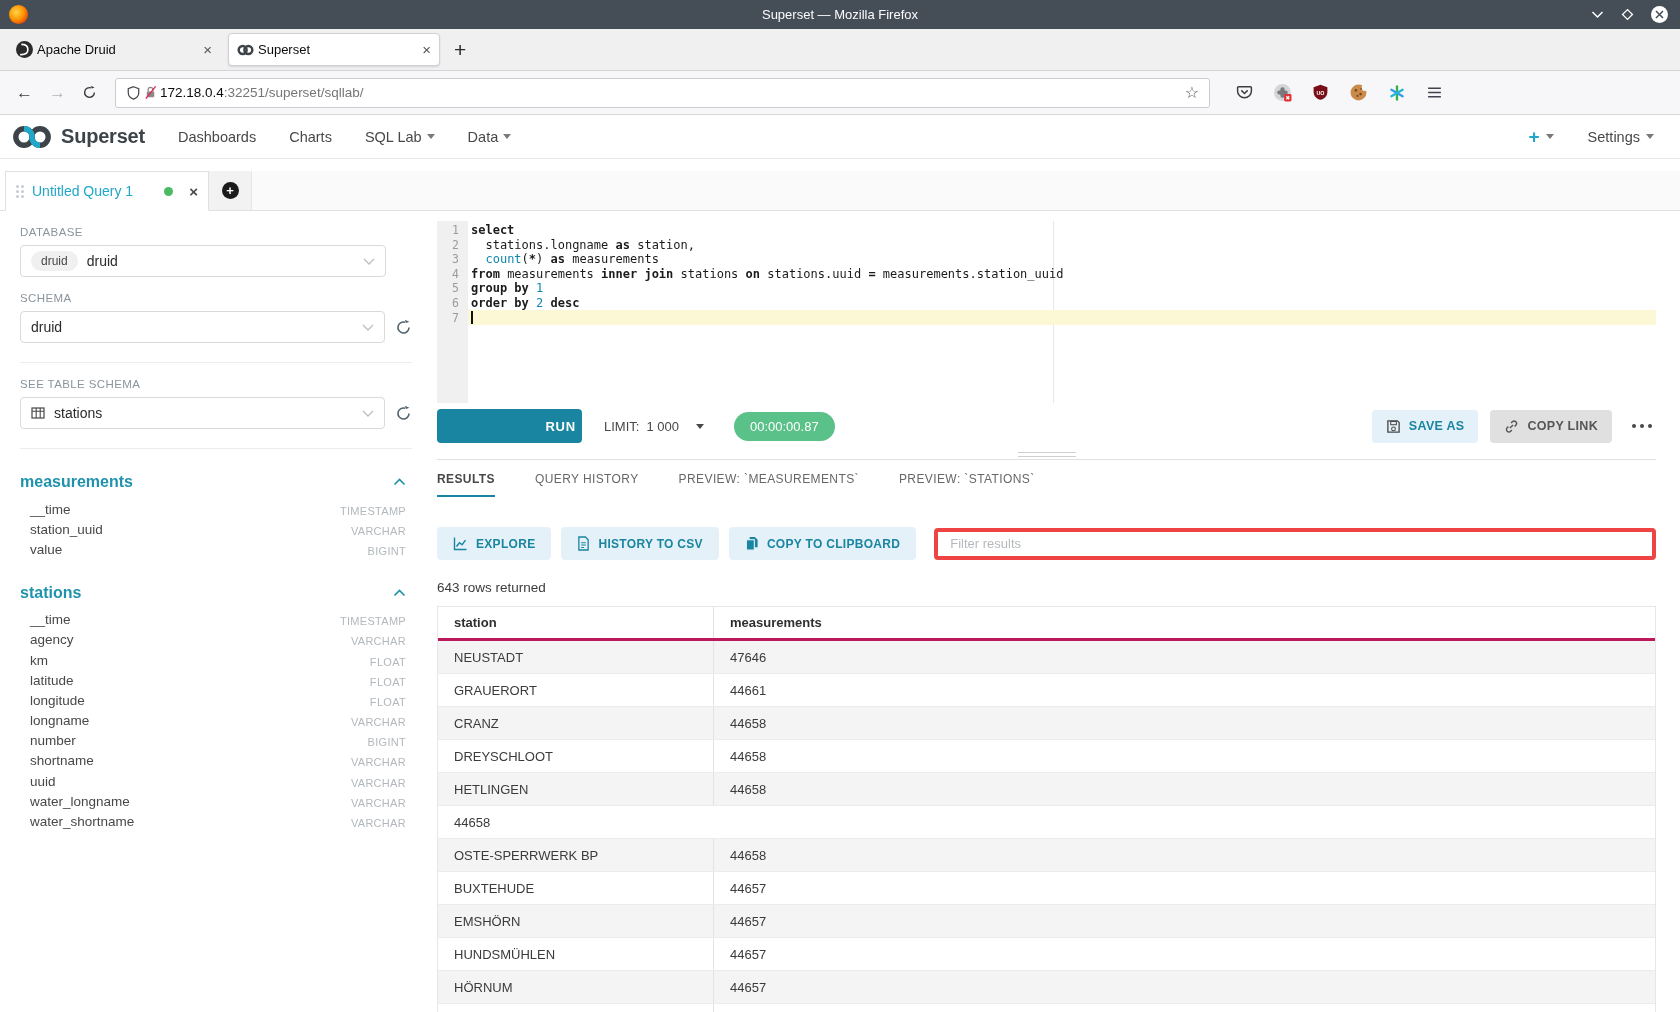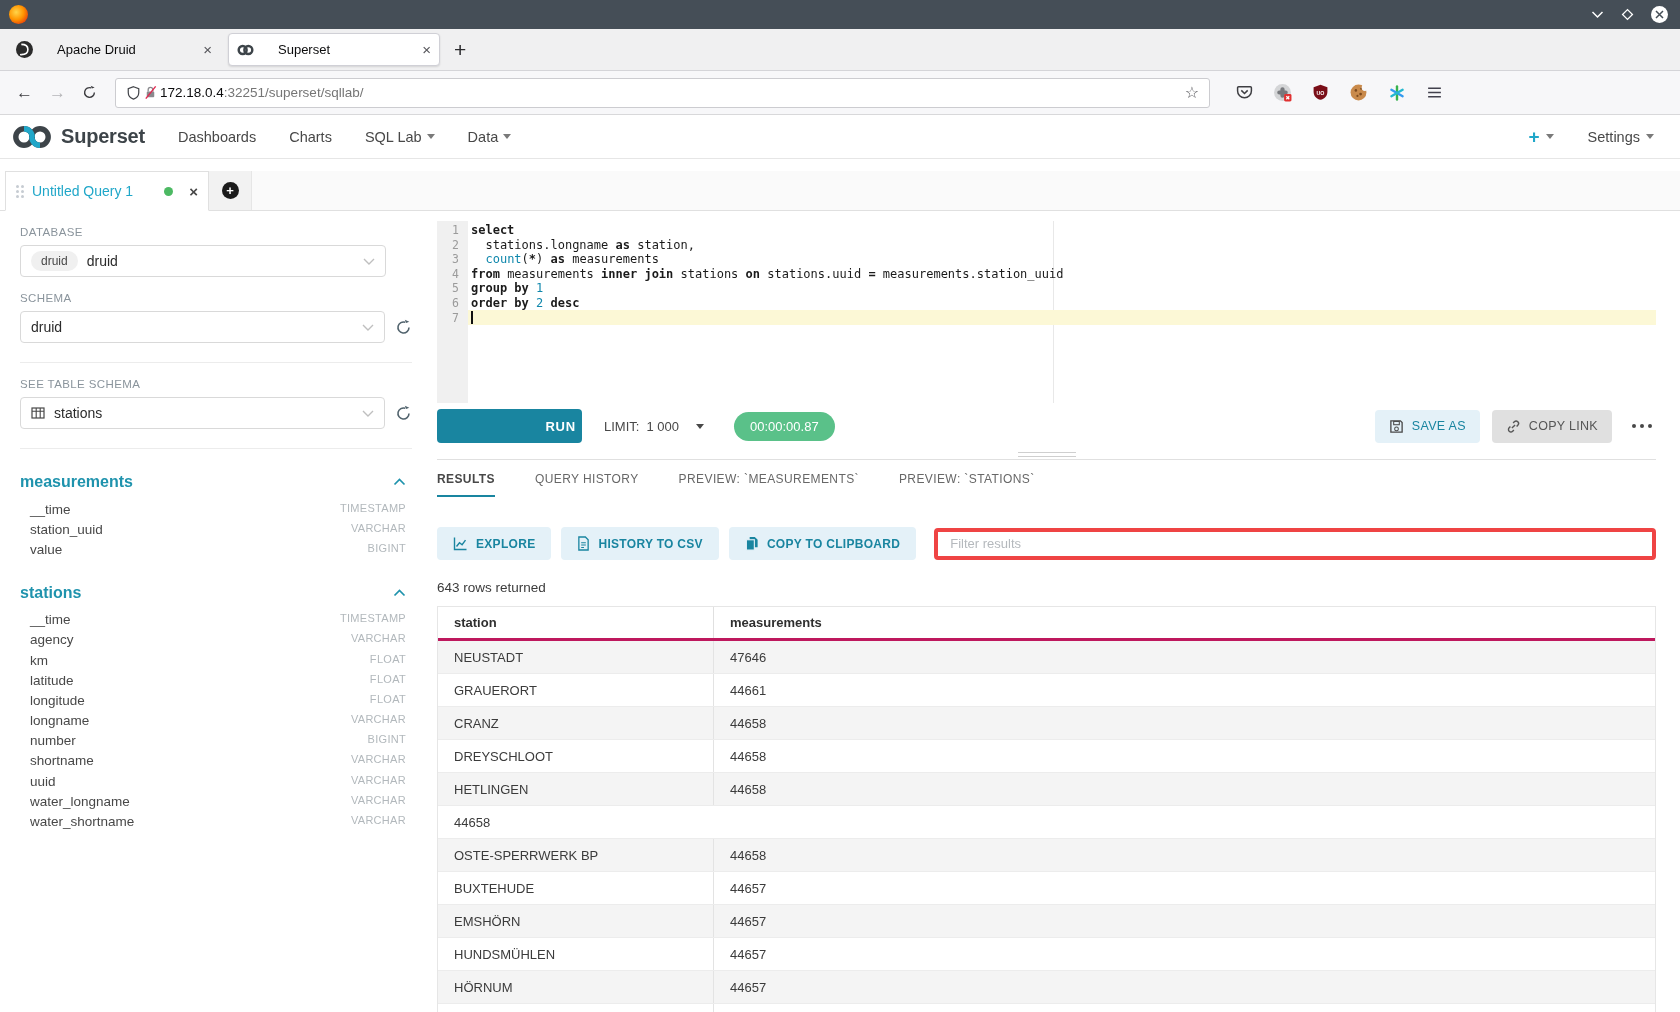--- a/index.html
+++ b/index.html
@@ -9,21 +9,21 @@
   
   .titlebar{height:29px;background:#454e57;display:flex;align-items:center;position:relative;}
   .ff-icon{width:19px;height:19px;border-radius:50%;margin-left:9px;
            background:radial-gradient(circle at 38% 38%, #ffd54a 0%, #ff9500 45%, #e3340c 85%);}
   .win-title{position:absolute;left:0;right:0;text-align:center;color:#fbfbfe;font-size:13px;}
   .win-controls{margin-left:auto;display:flex;align-items:center;gap:17px;margin-right:12px;z-index:2;}
   .close-circle{width:17px;height:17px;border-radius:50%;background:#fff;display:flex;align-items:center;justify-content:center;}
 
   
   .tabbar{height:41px;background:#f0f0f1;display:flex;align-items:center;padding-left:8px;border-bottom:1px solid #d4d4d8;}
-  .btab{width:212px;height:33px;display:flex;align-items:center;padding:0 8px;box-sizing:border-box;gap:24px;font-size:13px;color:#0c0c0d;}
+  .btab{width:212px;height:33px;display:flex;align-items:center;padding:0 8px;box-sizing:border-box;gap:4px;font-size:13px;color:#0c0c0d;}
   .btab.active{background:#fff;border:1px solid #d0d0d6;border-radius:4px;box-shadow:0 1px 2px rgba(0,0,0,.12);}
   .btab-label{flex:1;white-space:nowrap;overflow:hidden;}
   .btab-close{color:#55555a;font-size:15px;line-height:1;}
   .newtab{font-size:21px;color:#2b2b2e;margin-left:14px;font-weight:400;}
 
   
   .urlrow{height:44px;background:#f7f7f9;border-bottom:1px solid #d8d8da;display:flex;align-items:center;box-sizing:border-box;}
   .navbtn{font-size:17px;color:#3c3c40;margin-left:16px;}
   .navbtn.fwd{color:#b5b5b8;}
   .navbtn.reload{display:flex;align-items:center;}
@@ -67,21 +67,21 @@
   .select{width:366px;height:32px;border:1px solid #d9d9d9;border-radius:4px;background:#fff;
           display:flex;align-items:center;padding:0 10px;box-sizing:border-box;gap:9px;}
   .sel-chev{margin-left:auto;}
   .tag{background:#f0f0f0;border-radius:10px;padding:3px 10px;font-size:12px;color:#484848;}
   .sel-value{font-size:14px;color:#2b2b2b;}
   .select-row{display:flex;align-items:center;gap:10px;}
   .divider{border-top:1px solid #ececec;margin-top:19px;}
   .tsec{margin-top:0;}
   .tsec-head{display:flex;align-items:center;justify-content:space-between;margin:24px 0 8px;width:386px;}
   .tsec-name{font-size:16px;font-weight:bold;color:#1f93ad;}
-  .tcol{display:flex;justify-content:space-between;align-items:flex-start;padding:2.6px 0;width:386px;}
+  .tcol{display:flex;justify-content:space-between;align-items:flex-end;padding:2.6px 0;width:386px;}
   .tcol-name{font-size:13.5px;color:#484848;padding-left:10px;}
   .tcol-type{font-size:11px;color:#b2b8bc;letter-spacing:.3px;}
 
   
   .editor-pane{flex:1;margin-left:25px;margin-right:24px;min-width:0;}
   .ace{margin-top:10px;height:182px;display:flex;font-family:"DejaVu Sans Mono",monospace;}
   .gutter{width:31px;background:#f0f0f0;color:#9b9b9b;font-size:11.5px;text-align:right;
           padding:2px 9px 0 0;box-sizing:border-box;flex-shrink:0;}
   .gln{height:14.6px;line-height:14.6px;}
   .code{flex:1;position:relative;padding-top:2px;padding-left:3px;font-size:12px;line-height:14.6px;color:#1b1b1b;}
@@ -94,21 +94,21 @@
 
   
   .run-row{display:flex;align-items:center;height:34px;margin-top:6px;}
   .run-btn{width:145px;height:34px;background:#1985a0;color:#fff;border:none;border-radius:4px;
            font-family:inherit;font-size:13px;font-weight:bold;letter-spacing:.8px;text-align:right;}
   .limit{display:flex;align-items:center;margin-left:22px;font-size:13px;color:#484848;gap:7px;}
   .limit .caret{margin-left:10px;border-top-color:#484848;}
   .timer{margin-left:30px;background:#5ac189;color:#fff;font-size:13px;padding:7px 16px;border-radius:17px;}
   .spacer{flex:1;}
   .saveas,.copylink{display:flex;align-items:center;gap:8px;height:33px;border:none;border-radius:4px;
-                    font-family:inherit;font-size:12.5px;font-weight:normal;letter-spacing:.3px;padding:0 14px;}
+                    font-family:inherit;font-size:12.5px;font-weight:bold;letter-spacing:.3px;padding:0 14px;}
   .saveas{background:#e4f1f8;color:#1985a0;}
   .copylink{background:#e0e0e0;color:#565656;margin-left:12px;}
   .more-dots{display:flex;gap:4px;margin-left:16px;padding:4px;}
   .more-dots i{width:4px;height:4px;border-radius:50%;background:#484848;}
 
   
   .splitter{height:12px;border-bottom:1px solid #e0e0e0;position:relative;margin-top:4px;}
   .handle{position:absolute;left:50%;bottom:2px;transform:translateX(-50%);width:58px;}
   .handle::before,.handle::after{content:"";display:block;height:1px;background:#cfcfcf;margin-top:3px;}
 
@@ -139,20 +139,21 @@
   .trow .td{padding-left:16px;border-right:1px solid #e3e3e3;height:100%;display:flex;align-items:center;box-sizing:border-box;}
   .trow .td:last-child{border-right:none;}
 </style>
 </head>
 <body>
 
 <div class="screen">
 
   <div class="titlebar">
     <div class="ff-icon"></div>
+    <div class="win-title">Superset — Mozilla Firefox</div>
     <div class="win-controls">
       <svg width="13" height="9" viewBox="0 0 13 9">
           <path d="M1.5 2l5 5 5-5" fill="none" stroke="#fff" stroke-width="1.5"></path>
         </svg>
       <svg width="13" height="13" viewBox="0 0 13 13">
           <rect x="3" y="3" width="7" height="7" transform="rotate(45 6.5 6.5)" fill="none" stroke="#fff" stroke-width="1.3"></rect>
         </svg>
       <span class="close-circle">
         <svg width="9" height="9" viewBox="0 0 9 9">
             <path d="M1 1l7 7M8 1l-7 7" stroke="#454e57" stroke-width="1.5"></path>

